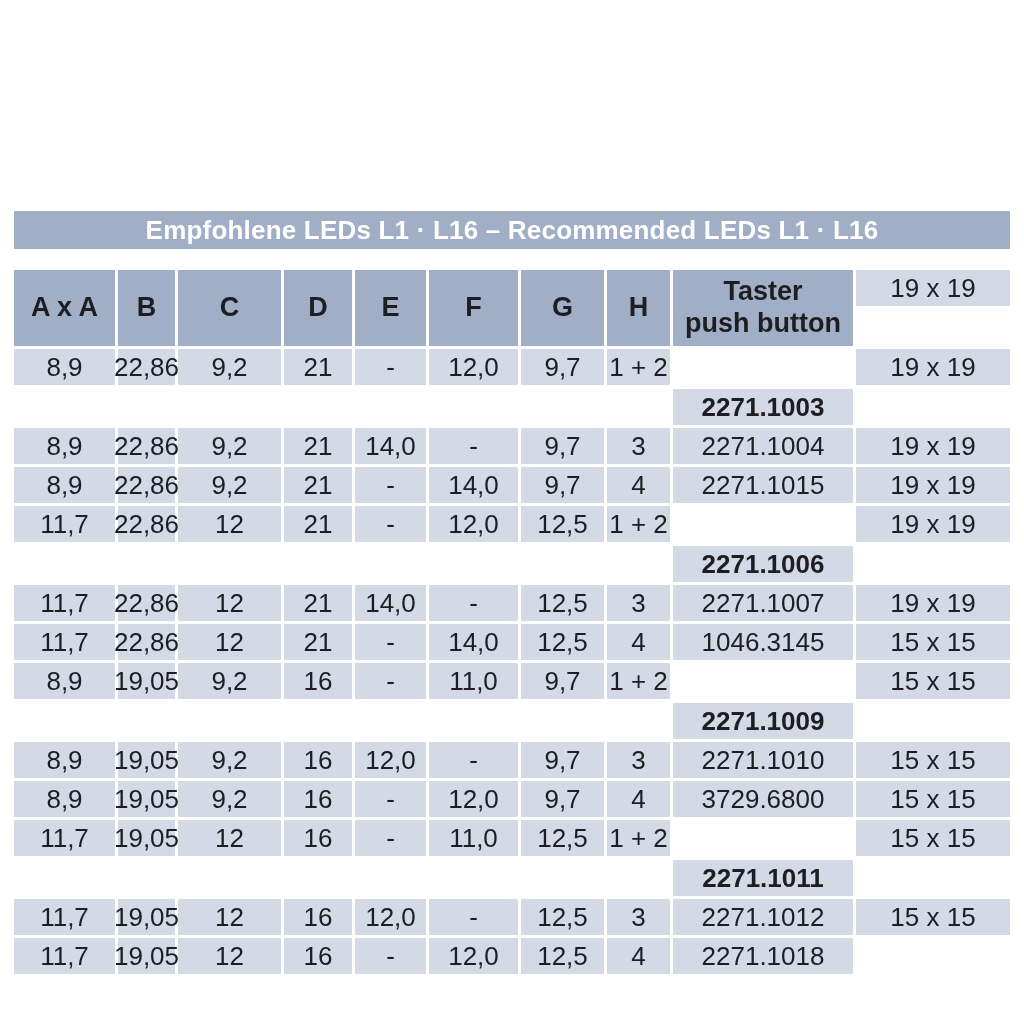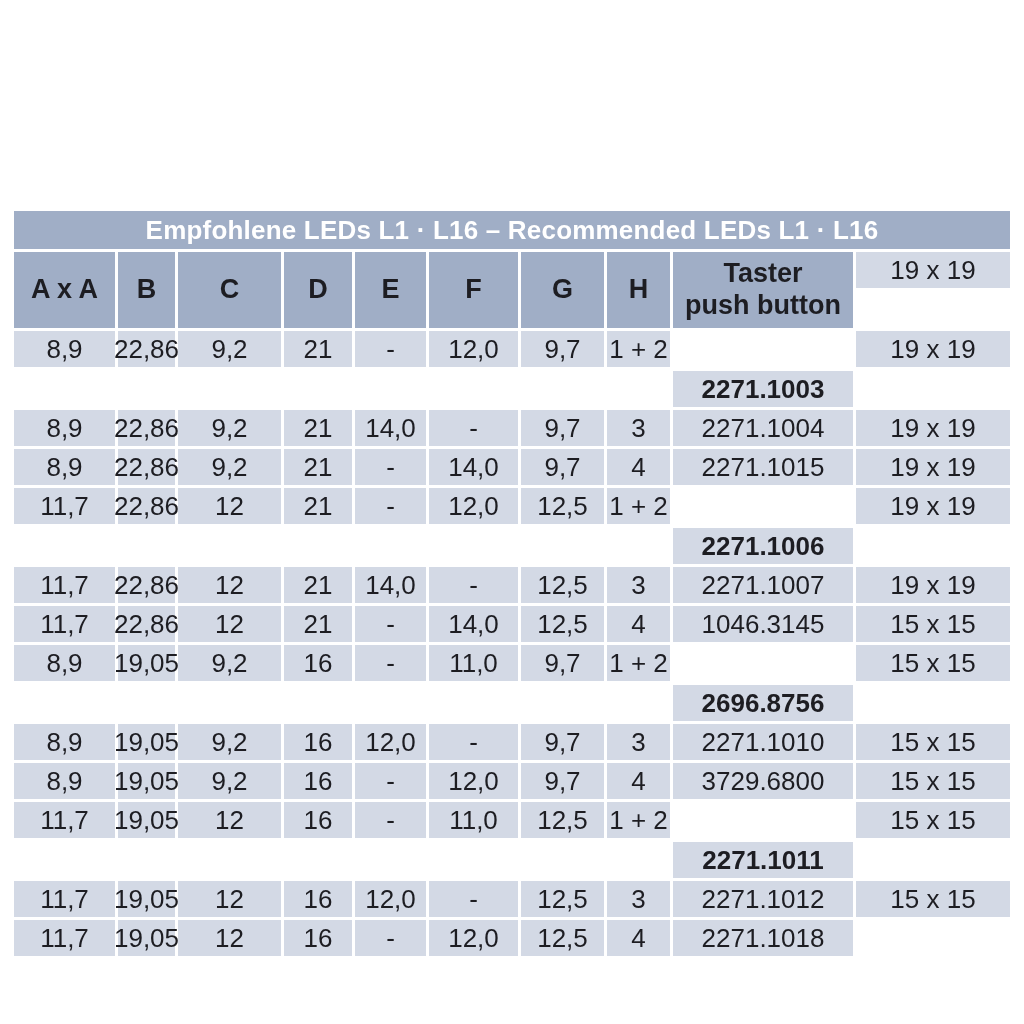--- a/index.html
+++ b/index.html
@@ -28,21 +28,21 @@
   }
   .title-bar {
     height: 38px;
     background: var(--header-bg);
     color: var(--title-text);
     font-size: 26px;
     font-weight: bold;
     display: flex;
     align-items: center;
     justify-content: center;
-    margin-bottom: 3px;
+    margin-bottom: 21px;
     letter-spacing: 0.2px;
   }
   .grid {
     display: grid;
     grid-template-columns: 101px 57px 103px 68px 71px 89px 83px 63px 180px 154px;
     gap: 3px;
   }
   .hcell {
     background: var(--header-bg);
     color: var(--cell-text);
@@ -159,21 +159,21 @@
 
   <div class="dcell">15 x 15</div>
   <div class="dcell">8,9</div>
   <div class="dcell">19,05</div>
   <div class="dcell">9,2</div>
   <div class="dcell">16</div>
   <div class="dcell">-</div>
   <div class="dcell">11,0</div>
   <div class="dcell">9,7</div>
   <div class="dcell">1 + 2</div>
-  <div class="dcell bold">2696.8756</div>
+  <div class="dcell bold">2271.1009</div>
 
   <div class="dcell">15 x 15</div>
   <div class="dcell">8,9</div>
   <div class="dcell">19,05</div>
   <div class="dcell">9,2</div>
   <div class="dcell">16</div>
   <div class="dcell">12,0</div>
   <div class="dcell">-</div>
   <div class="dcell">9,7</div>
   <div class="dcell">3</div>

